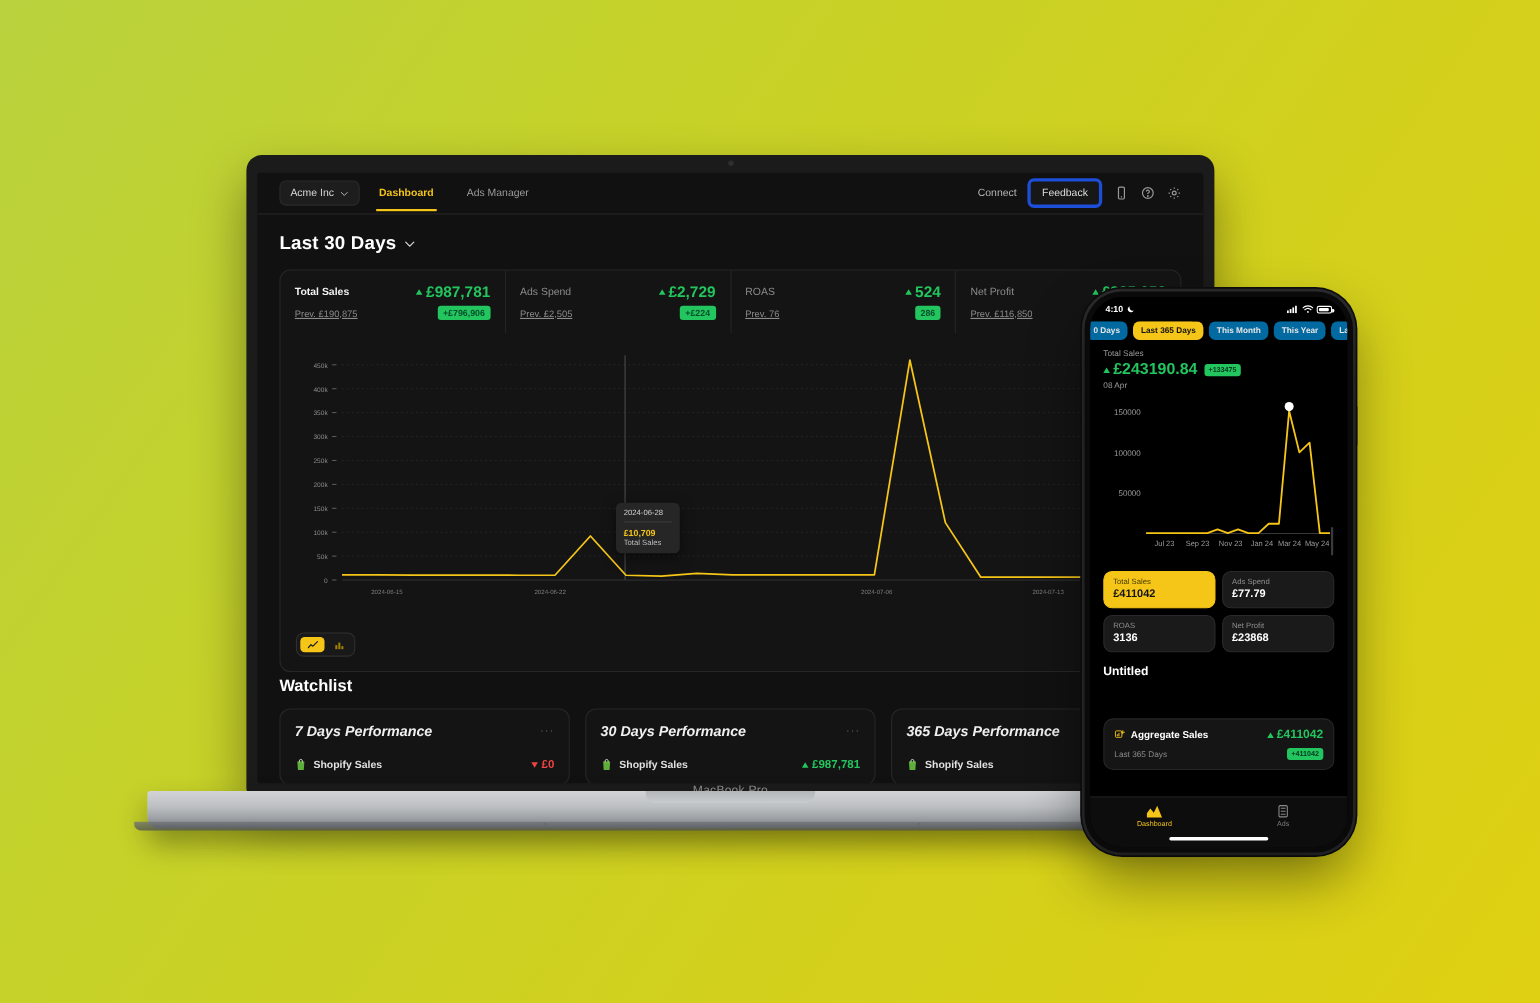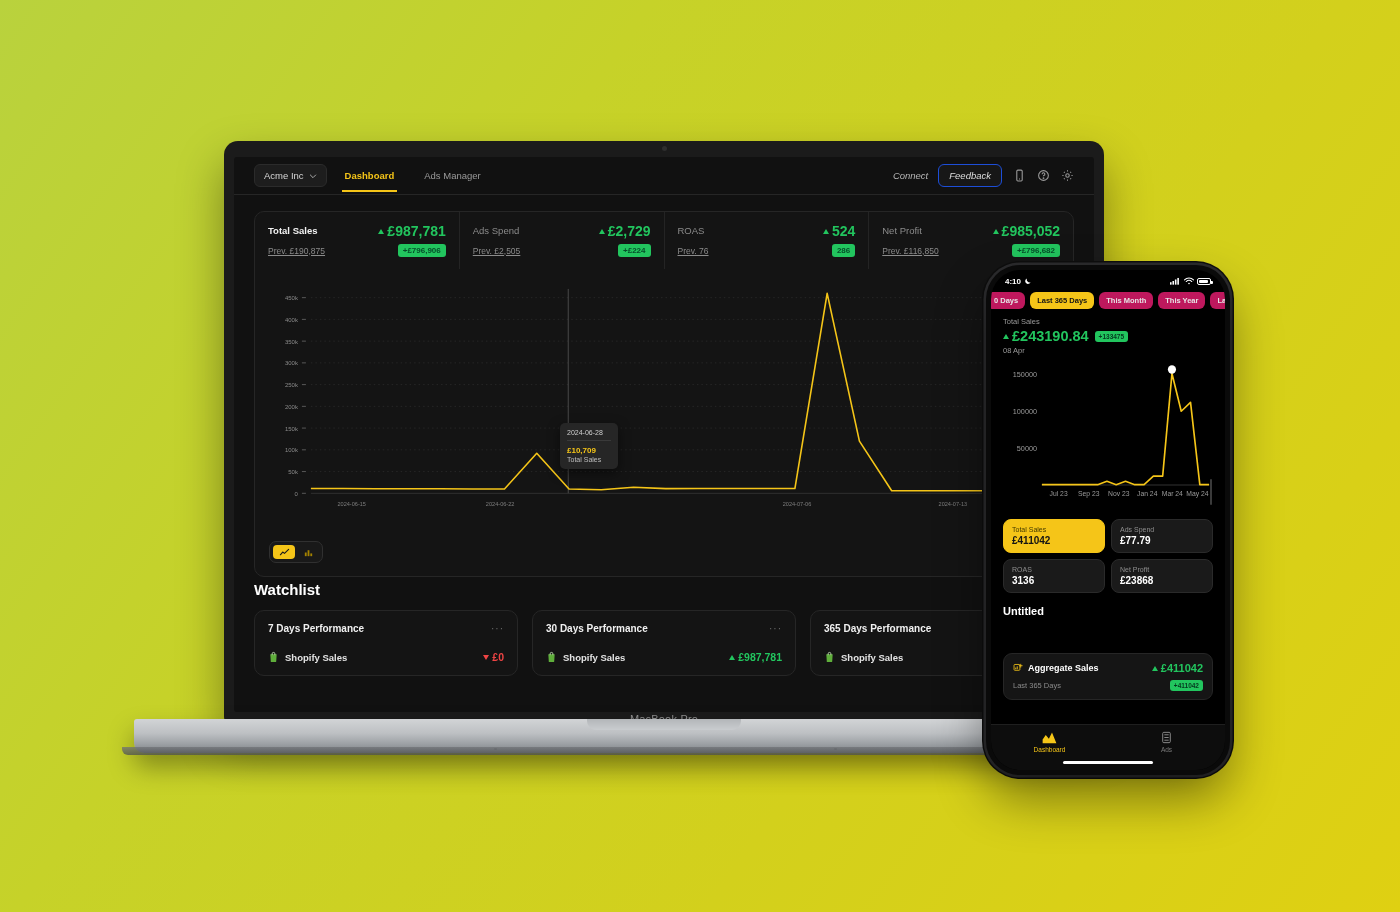--- a/index.html
+++ b/index.html
@@ -52,25 +52,25 @@
   .org-chip {
     display: flex; align-items: center; gap: 5px; padding: 5px 9px;
     background: #1d1d1d; border: 1px solid #2b2b2b; border-radius: 6px;
     color: #d6d6d6; font-size: 9.5px; white-space: nowrap;
   }
   .nav-tab { position: relative; padding: 11px 12px; font-size: 9.5px; color: #9a9a9a; white-space: nowrap; }
   .nav-tab.active { color: #f5c518; font-weight: bold; }
   .nav-tab.active:after {
     content: ""; position: absolute; left: 9px; right: 9px; bottom: 0; height: 2px; background: #f5c518;
   }
-  .nav-right { margin-left: auto; display: flex; align-items: center; gap: 10px; font-style: italic; }
+  .nav-right { margin-left: auto; display: flex; align-items: center; gap: 10px; }
   .nav-link { font-size: 9.5px; color: #b4b4b4; }
   .nav-btn {
     font-size: 9.5px; color: #ddd; padding: 5px 10px;
-    border: 1px solid #1d4ed8; border-radius: 6px; background: #171717;
+    border: 3px solid #1d4ed8; border-radius: 6px; background: #171717;
   }
   .icon-btn { width: 14px; height: 14px; color: #9a9a9a; display: flex; align-items: center; justify-content: center; }
   .icon-btn svg { width: 13px; height: 13px; }
 
   .content { padding: 16px 20px 0 20px; }
   .page-head { display: flex; align-items: center; gap: 7px; margin-bottom: 14px; }
   .page-title { font-size: 17px; font-weight: bold; color: #fff; letter-spacing: .2px; }
   .chev { color: #cfcfcf; }
 
   .panel { background: #141414; border: 1px solid #262626; border-radius: 10px; }
@@ -107,21 +107,21 @@
     background: #191919; border: 1px solid #303030; border-radius: 7px;
   }
   .tg { width: 22px; height: 14px; border-radius: 4px; display: flex; align-items: center; justify-content: center; }
   .tg.active { background: #f5c518; }
   .tg svg { width: 11px; height: 11px; }
 
   .section-title { font-size: 15px; font-weight: bold; color: #fff; margin: 4px 0 12px 0; }
   .watch-grid { display: flex; gap: 14px; }
   .watch-card { flex: 1; background: #141414; border: 1px solid #262626; border-radius: 10px; padding: 12px 13px; }
   .watch-head { display: flex; align-items: center; justify-content: space-between; }
-  .watch-title { font-size: 10px; color: #f0f0f0; font-weight: bold; }
+  .watch-title { font-size: 13px; color: #f0f0f0; font-weight: bold; font-style: italic; }
   .dots { color: #6d6d6d; font-size: 10px; letter-spacing: 1px; }
   .watch-row { display: flex; align-items: center; justify-content: space-between; margin-top: 17px; gap: 47px; }
   .watch-src { display: flex; align-items: center; gap: 6px; font-size: 9.5px; color: #e2e2e2; font-weight: bold; }
   .bagicon { width: 11px; height: 12px; }
   .watch-val { font-size: 10.5px; font-weight: bold; display: flex; align-items: center; gap: 3px; }
   .pos { color: #22c55e; } .neg { color: #ef4444; }
 
   
   #phone { position: absolute; left: 986px; top: 265px; width: 244px; height: 510px; }
   .phone-body {
@@ -151,21 +151,21 @@
   .ph-header { display: flex; align-items: center; padding: 5px 12px 8px 12px; position: relative; }
   .avatar {
     width: 17px; height: 17px; border-radius: 5px; background: #f5c518; color: #1a1a1a;
     font-size: 8px; font-weight: bold; display: flex; align-items: center; justify-content: center;
   }
   .ph-title {
     position: absolute; left: 0; right: 0; text-align: center; font-size: 12.5px; font-weight: bold; color: #fff;
   }
   .chips { display: flex; gap: 5px; padding: 0 0 0 6px; margin-bottom: 8px; overflow: hidden; }
   .chip {
-    font-size: 7.5px; font-weight: bold; color: #e6e6e6; background: #be185d;
+    font-size: 7.5px; font-weight: bold; color: #e6e6e6; background: #0369a1;
     padding: 4px 7px; border-radius: 6px; white-space: nowrap;
   }
   .chip.active { background: #f5c518; color: #141414; }
   .chip.cut { margin-left: -10px; }
 
   .ph-body { padding: 0 12px; }
   .ph-metric-lbl { font-size: 7.5px; color: #9a9a9a; }
   .ph-metric-row { display: flex; align-items: center; gap: 6px; margin-top: 2px; }
   .ph-metric-val { font-size: 14.5px; font-weight: bold; color: #22c55e; display: flex; align-items: center; gap: 3px; }
   .ph-badge { font-size: 6.5px; font-weight: bold; color: #05391f; background: #22c55e; padding: 2px 4px; border-radius: 3px; }
@@ -243,20 +243,26 @@
             <svg viewBox="0 0 24 24" fill="none" stroke="currentColor" stroke-width="2">
               <circle cx="12" cy="12" r="3.2"></circle>
               <path d="M12 2.5v2.2M12 19.3v2.2M21.5 12h-2.2M4.7 12H2.5M18.7 5.3l-1.6 1.6M6.9 17.1l-1.6 1.6M18.7 18.7l-1.6-1.6M6.9 6.9 5.3 5.3"></path>
             </svg>
           </div>
         </div>
       </div>
 
       <div class="content">
 
+        <div class="page-head">
+          <div class="page-title">Last 30 Days</div>
+          <svg class="chev" viewBox="0 0 12 12" width="11" height="11">
+            <path d="M2 4.5 L6 8.5 L10 4.5" fill="none" stroke="#cfcfcf" stroke-width="1.3" stroke-linecap="round"></path>
+          </svg>
+        </div>
 
         <div class="panel">
 
           
           <div class="kpis">
             <div class="kpi primary">
               <div class="kpi-top">
                 <div class="kpi-name">Total Sales</div>
                 <div class="kpi-val">
                   <span class="tri-up"></span>

